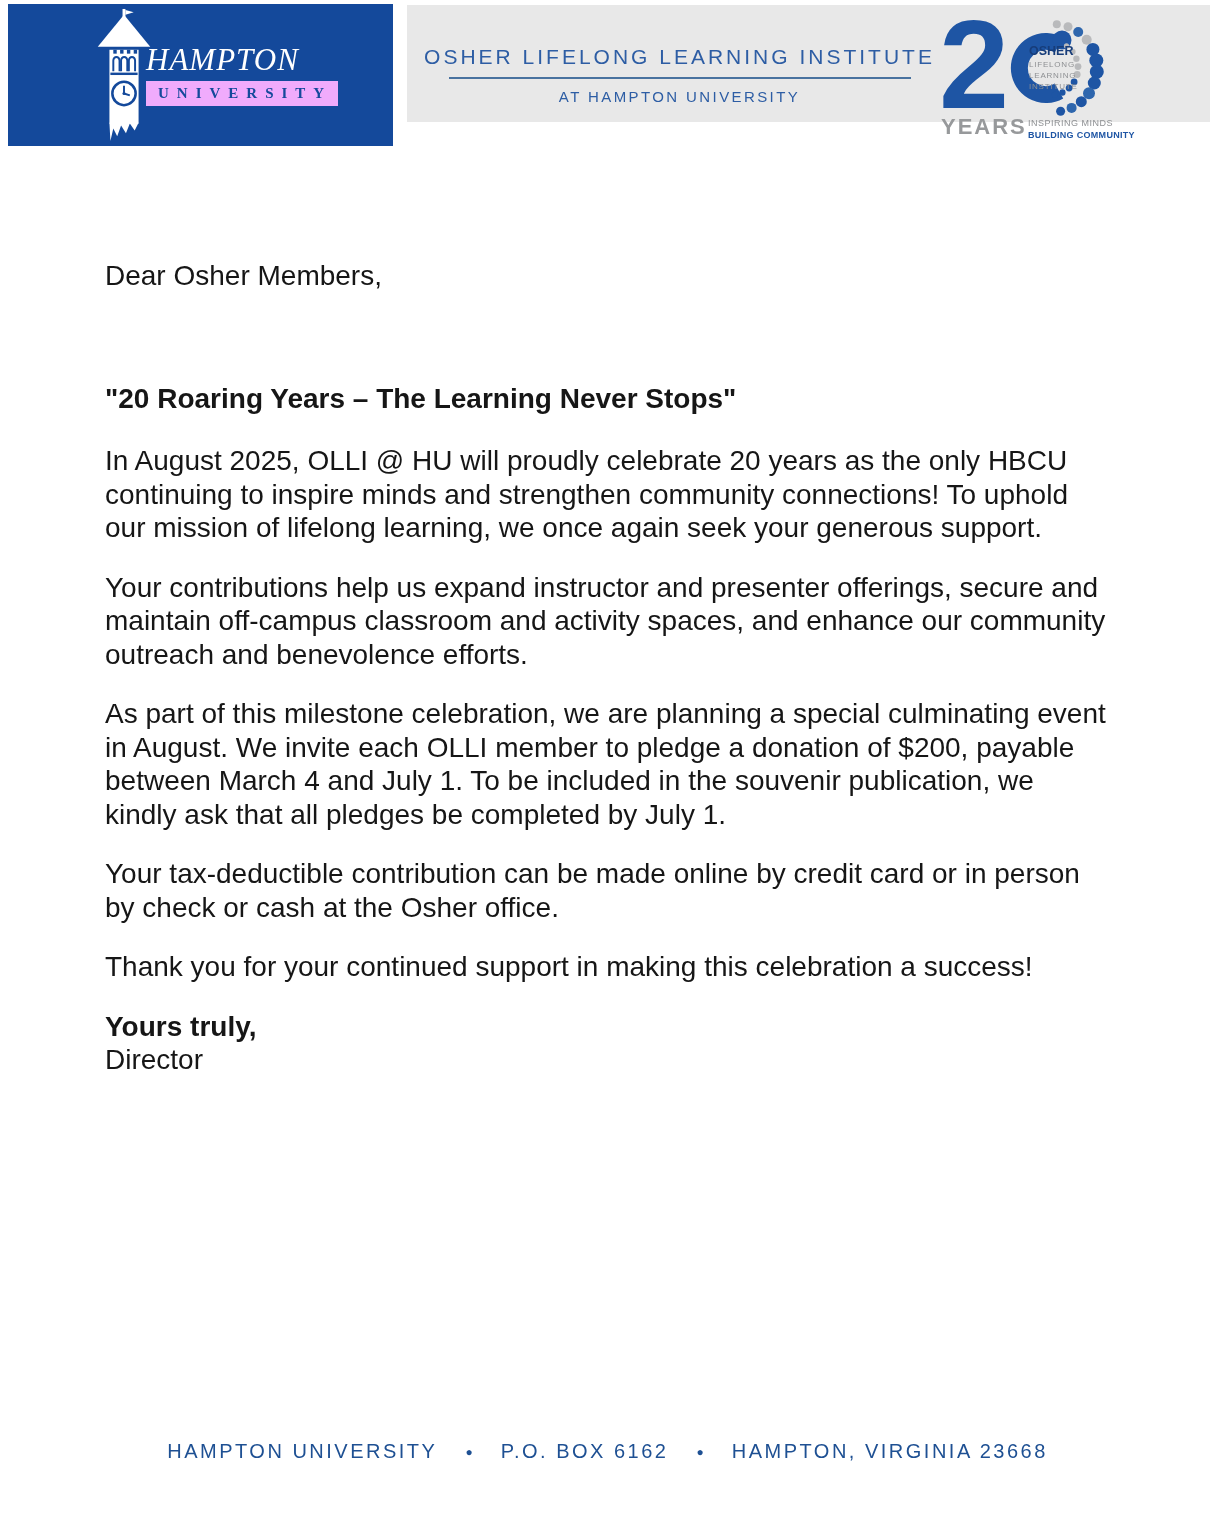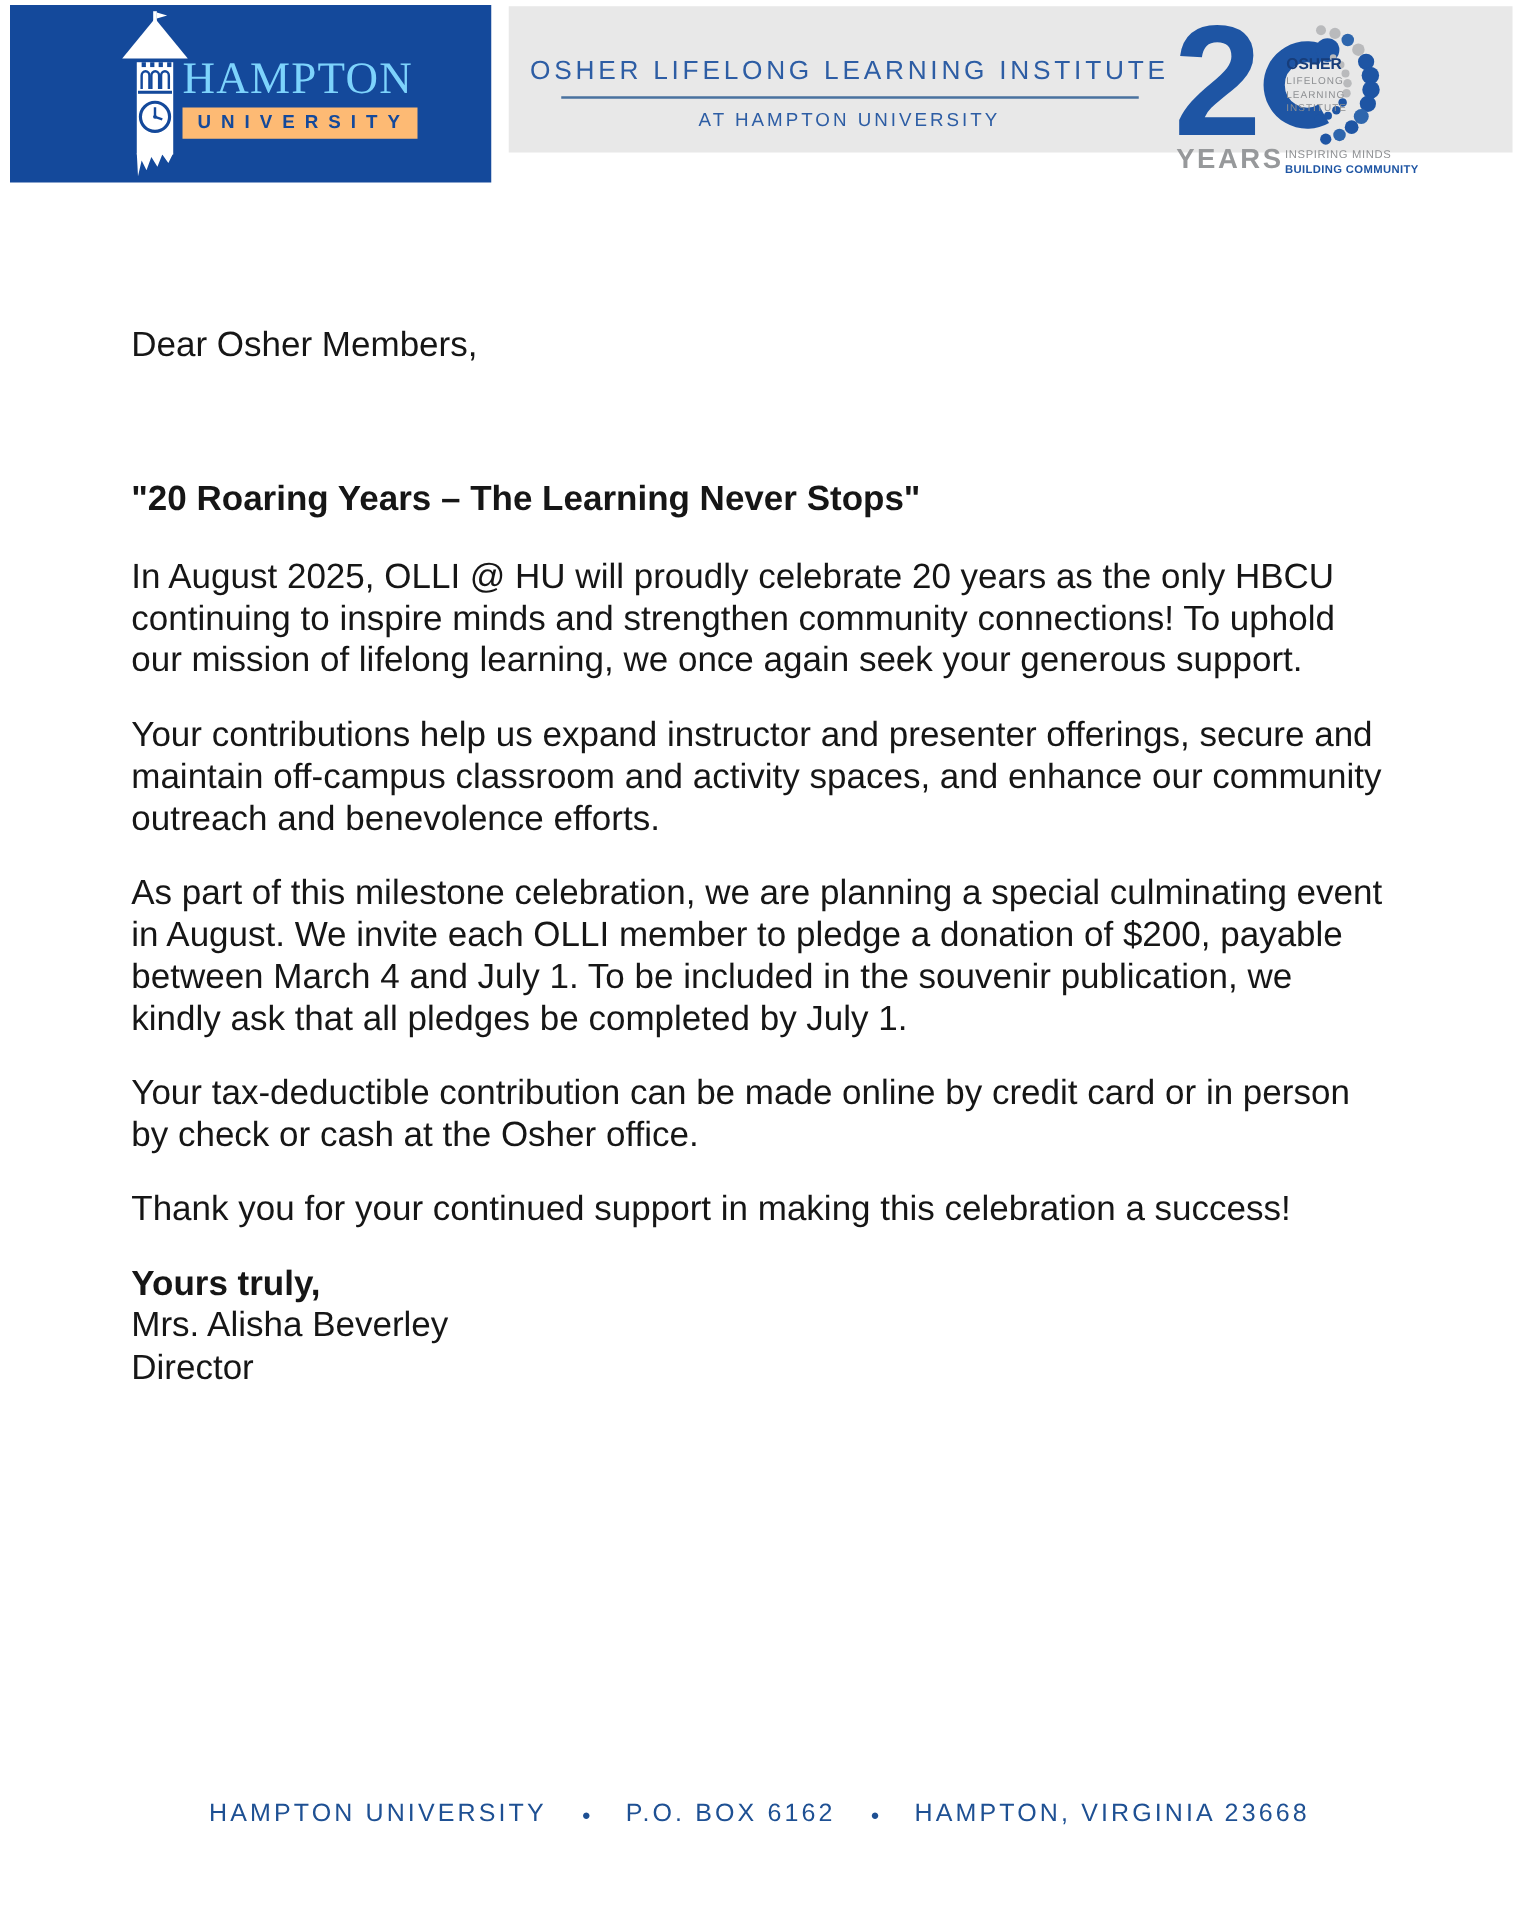--- a/index.html
+++ b/index.html
@@ -8,26 +8,26 @@
     font-family:"Liberation Sans",sans-serif;overflow:hidden;
   }
   
   .hu-logo{
     position:absolute;left:8px;top:4px;width:385px;height:142px;
     background:#14499b;
   }
   .tower{position:absolute;left:86px;top:4px;}
   .hu-text{position:absolute;left:138px;top:40px;}
   .hu-name{
-    font-family:"Liberation Serif",serif;color:#7dd3fc;font-size:36px;
-    letter-spacing:1px;line-height:1;white-space:nowrap;
+    font-family:"Liberation Serif",serif;color:#ffffff;font-size:31px;
+    letter-spacing:1px;line-height:1;white-space:nowrap;font-style:italic;
   }
   .hu-univ{
-    margin-top:6px;display:inline-block;background:#fdba74;color:#14499b;
-    font-family:Liberation Sans, sans-serif;font-weight:bold;font-size:15px;
+    margin-top:6px;display:inline-block;background:#f0abfc;color:#14499b;
+    font-family:Liberation Serif, serif;font-weight:bold;font-size:15px;
     letter-spacing:8px;padding:4px 6px 4px 12px;line-height:1.1;white-space:nowrap;
   }
   .band{
     position:absolute;left:407px;top:5px;width:803px;height:117px;
     background:#e8e8e8;
   }
   .band-center{
     position:absolute;left:0;top:0;width:545px;height:140px;
     display:flex;flex-direction:column;align-items:center;justify-content:center;
   }
@@ -163,21 +163,20 @@
 maintain off-campus classroom and activity spaces, and enhance our community
 outreach and benevolence efforts.</p>
     <p class="para">As part of this milestone celebration, we are planning a special culminating event
 in August. We invite each OLLI member to pledge a donation of $200, payable
 between March 4 and July 1. To be included in the souvenir publication, we
 kindly ask that all pledges be completed by July 1.</p>
     <p class="para">Your tax-deductible contribution can be made online by credit card or in person
 by check or cash at the Osher office.</p>
     <p class="para">Thank you for your continued support in making this celebration a success!</p>
     <p class="closing">Yours truly,</p>
-    <p class="sig-line">Mrs. Alisha Beverley</p>
     <p class="sig-line">Director</p>
   </main>
 
   <div class="footer">
     <span>HAMPTON UNIVERSITY</span>
     <span class="dot">●</span>
     <span>P.O. BOX 6162</span>
     <span class="dot">●</span>
     <span>HAMPTON, VIRGINIA 23668</span>
   </div>

